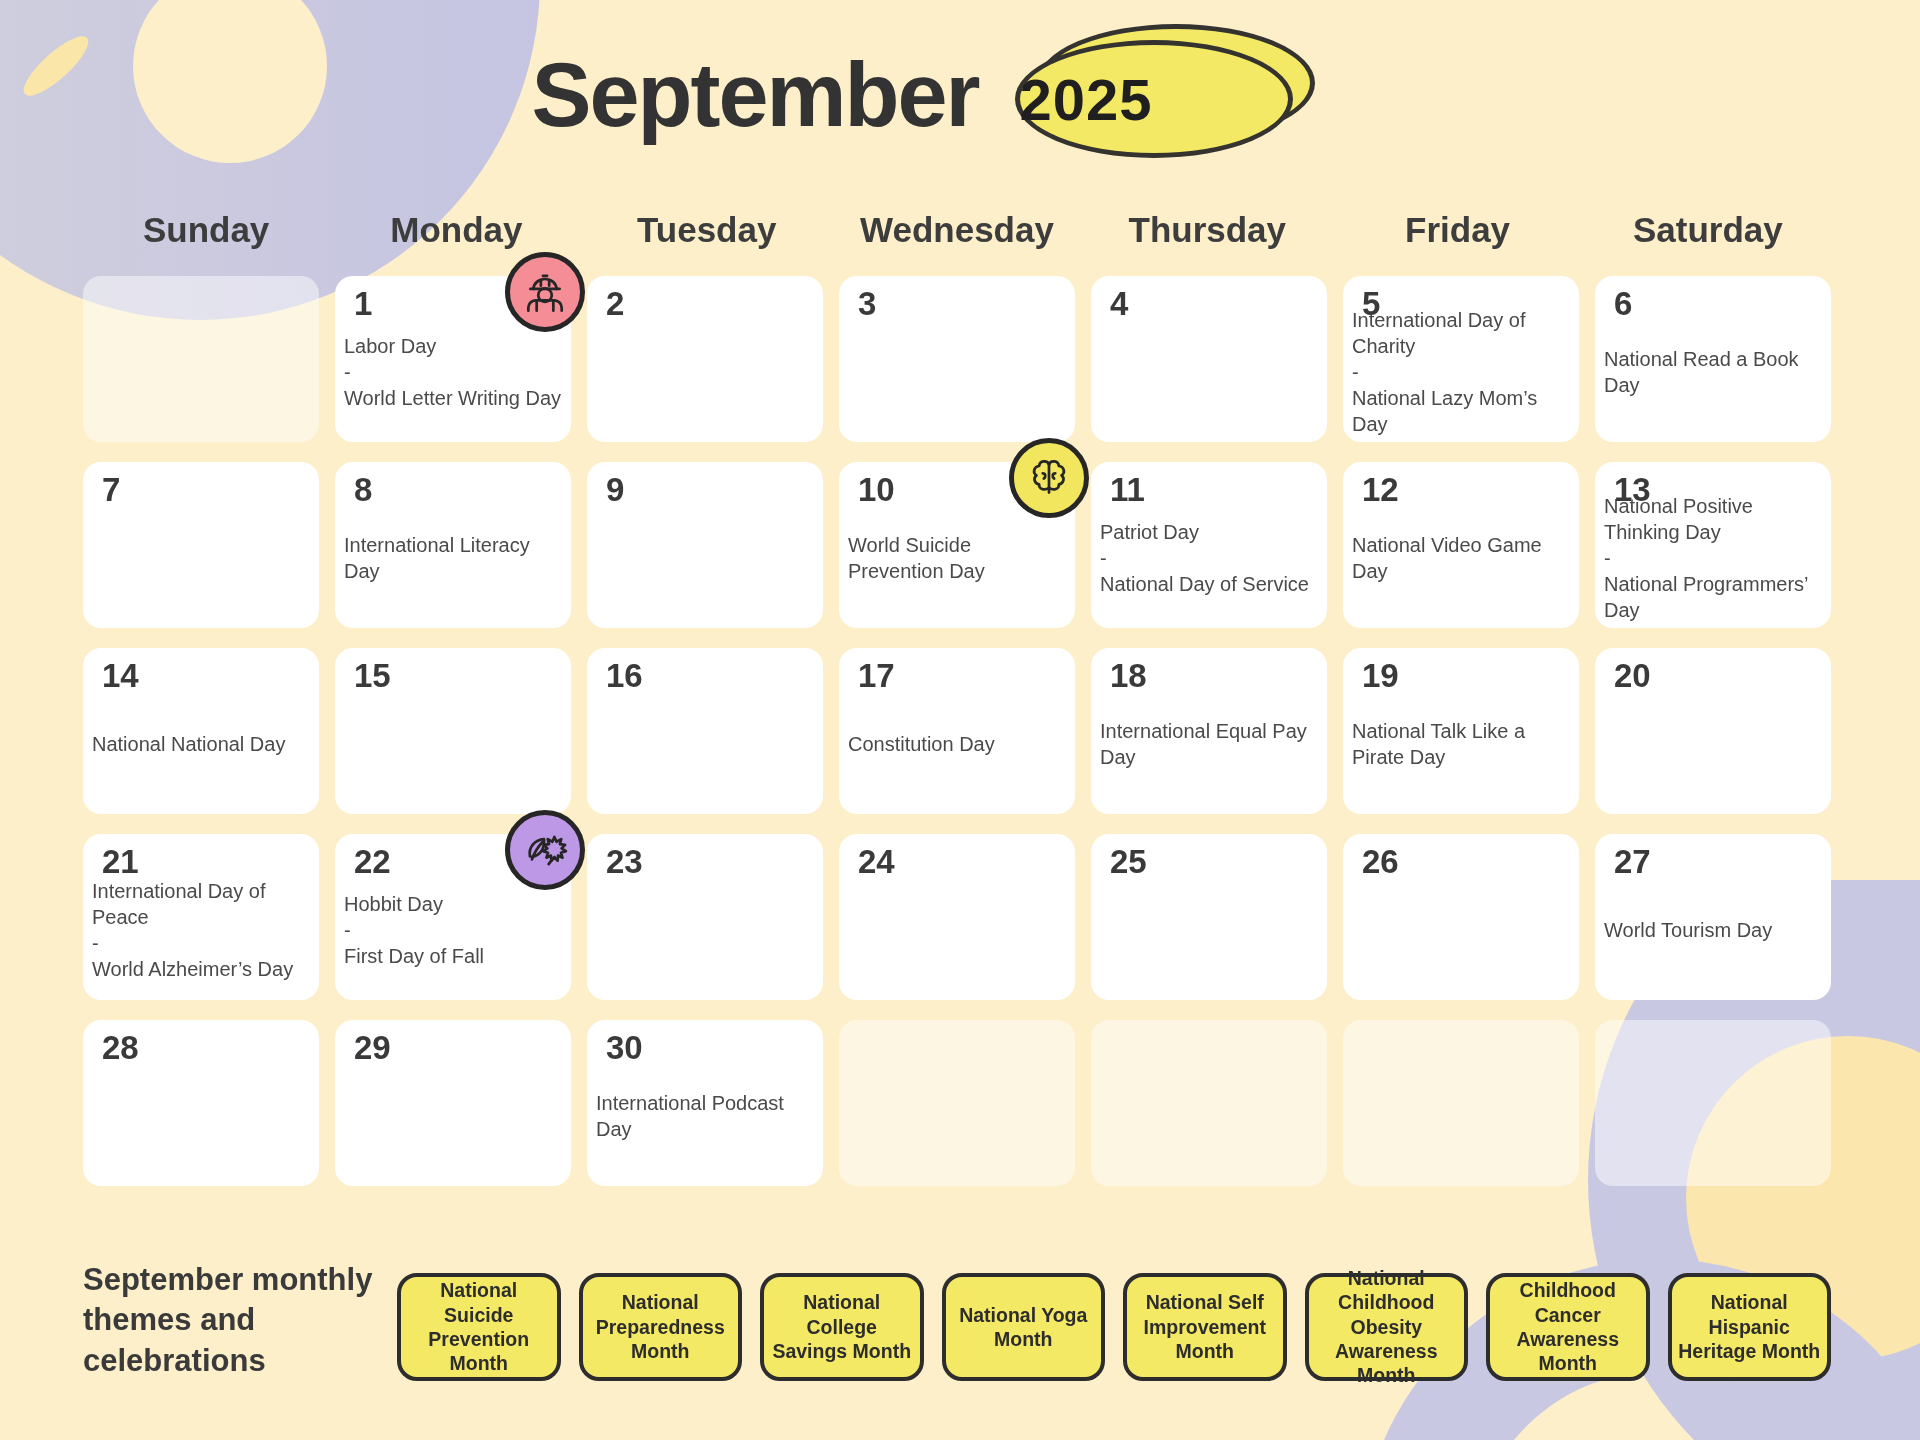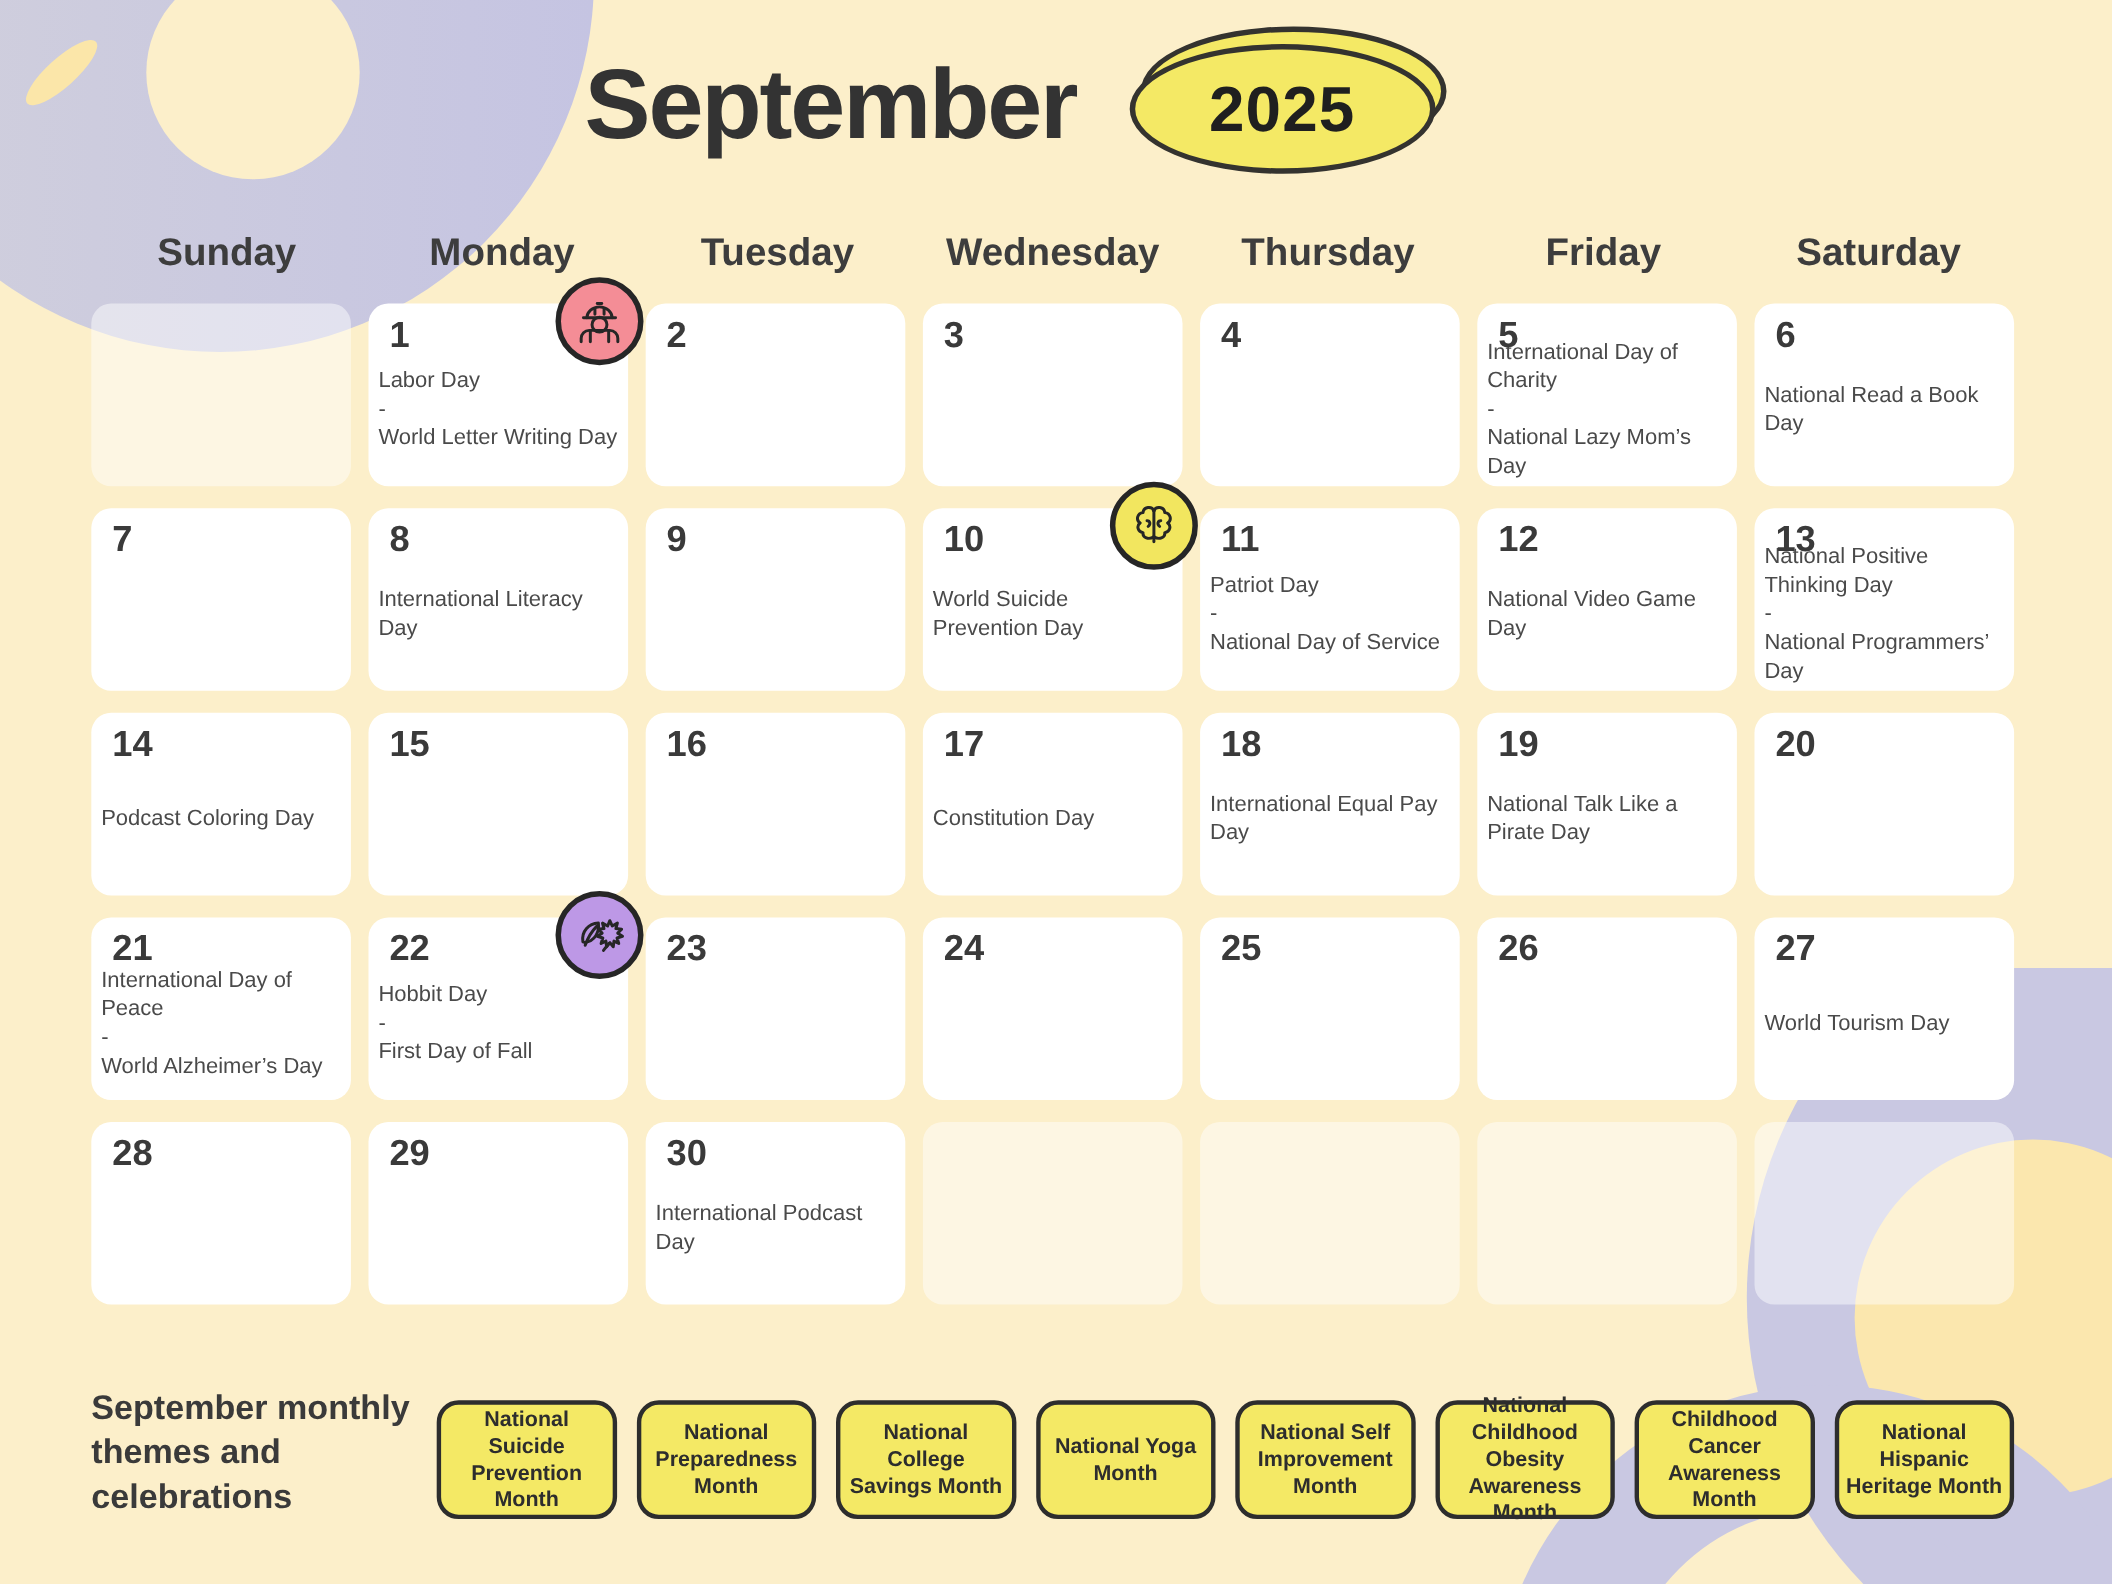--- a/index.html
+++ b/index.html
@@ -18,21 +18,21 @@
     display:flex;align-items:center;justify-content:center;gap:32px;
     transform:translateX(-70px);
   }
   .month-title{font-size:90px;font-weight:800;letter-spacing:-2px;color:#333333;margin-left:40px;}
   .year-badge{position:relative;width:278px;height:118px;}
   .badge-ellipse{
     position:absolute;width:278px;height:118px;border-radius:50%;
     background:#f4e965;border:5px solid #34332f;box-sizing:border-box;
   }
   .badge-back{left:26px;top:-12px;}
-  .badge-front{left:16px;top:4px;display:flex;align-items:center;justify-content:center;}
+  .badge-front{left:4px;top:4px;display:flex;align-items:center;justify-content:flex-start;}
   .badge-year{font-size:58px;font-weight:800;color:#1f1f1f;letter-spacing:1px;}
   
   .calendar{position:absolute;left:83px;top:210px;width:1748px;z-index:2;}
   .weekdays{display:grid;grid-template-columns:repeat(7,1fr);gap:4px;}
   .weekday{text-align:center;font-size:35px;font-weight:700;color:#3d3d3d;}
   .grid{margin-top:26px;display:grid;grid-template-columns:repeat(7,1fr);gap:20px 16px;}
   .cell{
     height:166px;border-radius:18px;background:#ffffff;position:relative;
     box-sizing:border-box;padding:36px 9px 10px;
     display:flex;flex-direction:column;align-items:center;justify-content:center;
@@ -194,21 +194,21 @@
         <span class="day-num">13</span>
         <div class="events">
           <div>National Positive Thinking Day</div>
           <div class="dash">-</div>
           <div>National Programmers’ Day</div>
         </div>
       </div>
       <div class="cell">
         <span class="day-num">14</span>
         <div class="events">
-          <div>Podcast Coloring Day</div>
+          <div>National National Day</div>
         </div>
       </div>
       <div class="cell">
         <span class="day-num">15</span>
       </div>
       <div class="cell">
         <span class="day-num">16</span>
       </div>
       <div class="cell">
         <span class="day-num">17</span>

